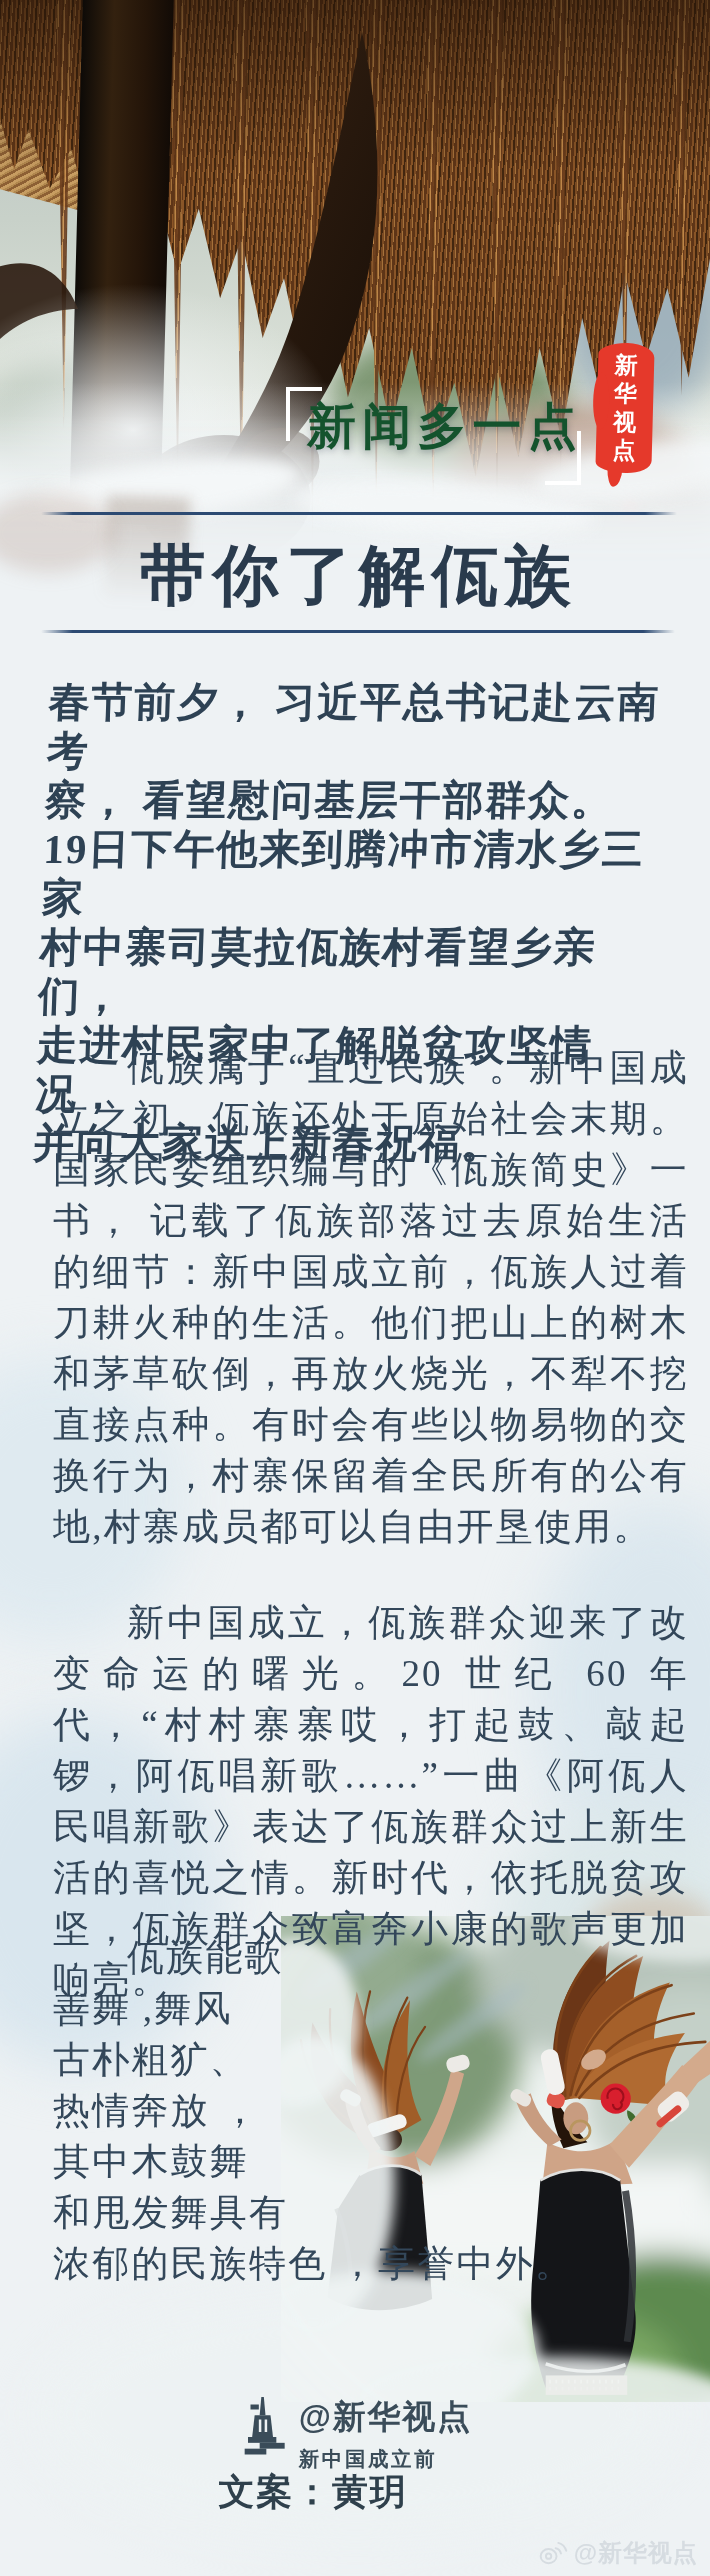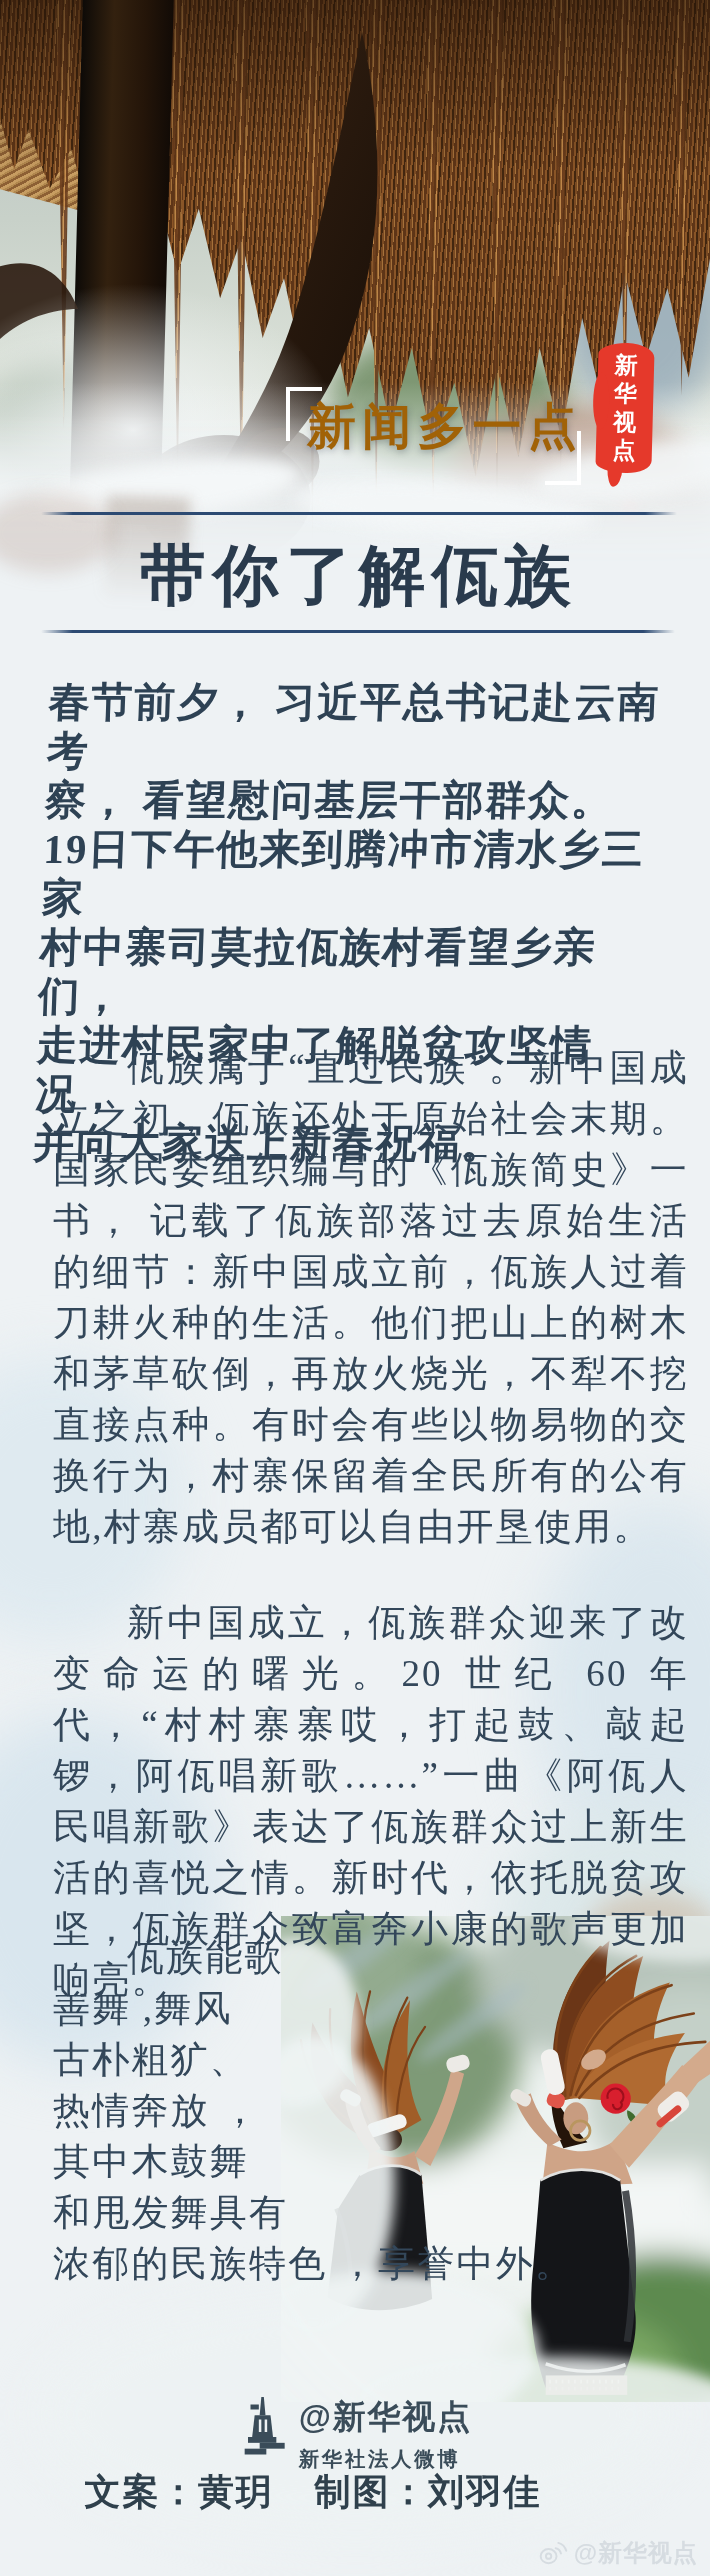--- a/index.html
+++ b/index.html
@@ -43,21 +43,21 @@
   .s1 { left:36px; top:462px; width:266px; height:53px; transform:rotate(-6deg); }
   .s2 { left:293px; top:484px; width:302px; height:49px; transform:rotate(4deg); opacity:.9; }
   .s3 { left:533px; top:444px; width:231px; height:53px; transform:rotate(-8deg); opacity:.85; }
   .pt-remnant { position:absolute; left:105px; top:497px; width:84px; height:107px; z-index:2;
                 background:linear-gradient(180deg,rgba(150,130,115,.4),rgba(150,130,115,0)); filter:blur(6.2px); transform:rotate(2deg); }
   .pt-remnant2 { position:absolute; left:-18px; top:493px; width:133px; height:80px; z-index:2;
                 background:rgba(170,140,125,.25); border-radius:50%; filter:blur(9px); }
   .tag-br-l { position:absolute; left:286px; top:387px; width:32px; height:50px;
               border-top:4.4px solid #fff; border-left:4.4px solid #fff; z-index:3; }
   .tag-text { position:absolute; left:307px; top:394px; width:249px; z-index:3;
-              font-size:49px; font-weight:700; color:#a16207; letter-spacing:6.2px;
+              font-size:49px; font-weight:700; color:#14532d; letter-spacing:6.2px;
               text-shadow:0 1.8px 7px rgba(40,50,70,.35); white-space:nowrap; }
   .tag-br-r { position:absolute; left:545px; top:431px; width:32px; height:50px;
               border-bottom:4.4px solid #fff; border-right:4.4px solid #fff; z-index:3; }
   .seal { position:absolute; left:597px; top:343px; width:56px; height:130px; z-index:3;
           background:#e5392b; transform:rotate(1.5deg);
           border-radius:52% 48% 45% 55% / 9% 11% 10% 8%;
           display:flex; flex-direction:column; align-items:center; justify-content:space-evenly;
           padding:5.3px 0; box-sizing:border-box; }
   .seal::before { content:""; position:absolute; left:-4.4px; top:30px; width:16px; height:57px;
           background:#e5392b; border-radius:50%; }
@@ -297,27 +297,26 @@
       <rect x="15" y="9" width="10" height="6"></rect>
       <path d="M20,22 h19 l3,26 h-25 z"></path>
       <rect x="25" y="27" width="3" height="15" fill="#eef2f4"></rect>
       <rect x="32" y="27" width="3" height="15" fill="#eef2f4"></rect>
       <rect x="12" y="48" width="34" height="7"></rect>
       <rect x="26" y="55" width="30" height="7"></rect>
       <rect x="8" y="62" width="26" height="7"></rect>
     </svg>
     <div class="logo-text">
       <div class="handle">@新华视点</div>
-      <div class="subtitle">新华社法人微博</div>
+      <div class="subtitle">新中国成立前</div>
     </div>
   </div>
 
   <div class="credits">
     <span>文案：黄玥</span>
-    <span>制图：刘羽佳</span>
   </div>
 
   <div class="watermark">
     <svg width="30" height="27" viewBox="0 0 34 30" fill="none" stroke="#d6dce1" stroke-width="2.2" stroke-linecap="round">
       <ellipse cx="12" cy="18" rx="9" ry="8"></ellipse>
       <circle cx="12" cy="18" r="3"></circle>
       <path d="M20,9 a8,8 0 0 1 6,6"></path>
       <path d="M23,3 a13,13 0 0 1 9,9"></path>
     </svg>
     <span>@新华视点</span>

